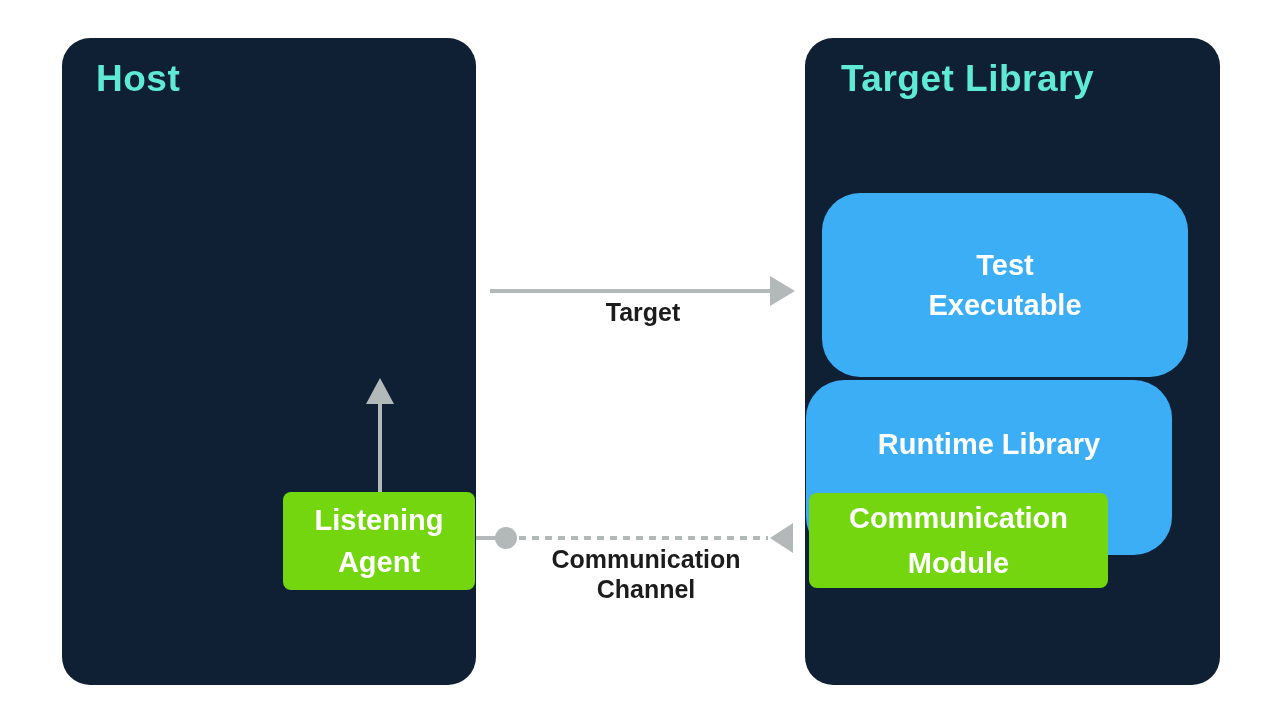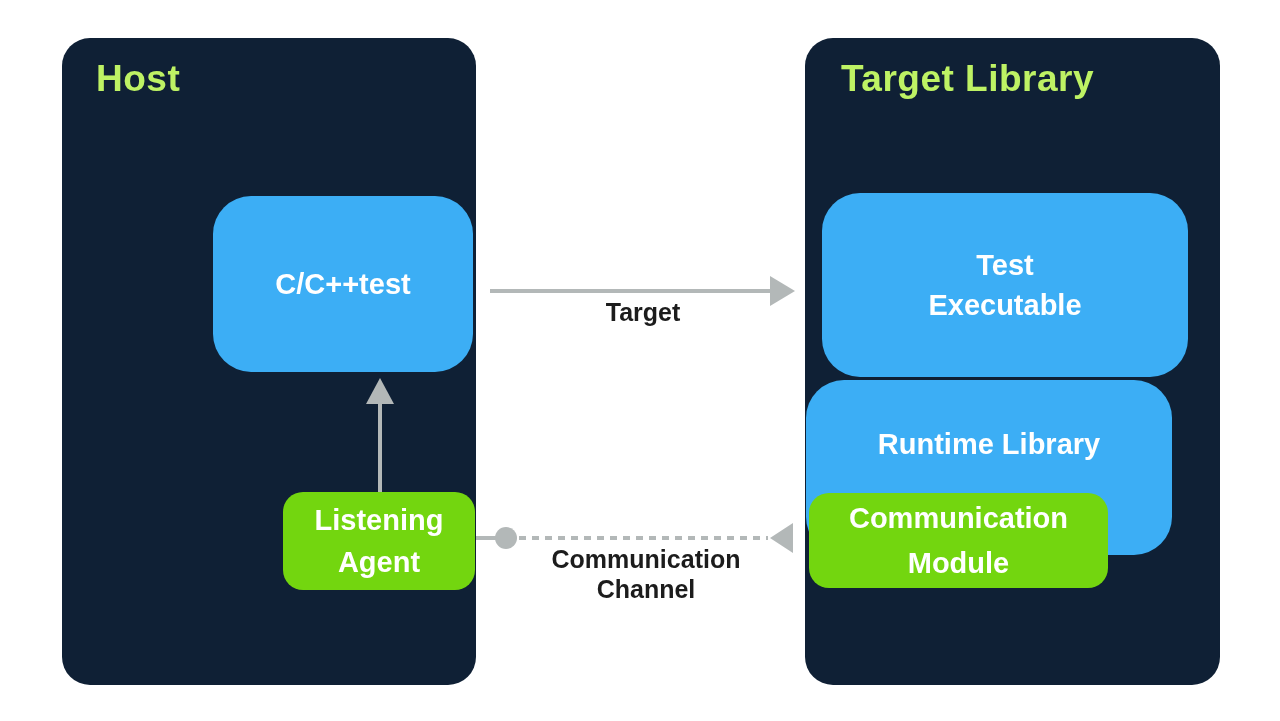--- a/index.html
+++ b/index.html
@@ -22,34 +22,34 @@
   .panel{
     position:absolute;
     top:38px;width:415px;height:647px;
     background:var(--panel-navy);
     border-radius:28px;
   }
   .panel-host{left:62px;width:414px;}
   .panel-target{left:805px;}
   .panel-title{
     position:absolute;top:20px;
-    color:#bef264;font-size:37px;font-weight:bold;
+    color:#5eead4;font-size:37px;font-weight:bold;
     letter-spacing:0.5px;
     white-space:nowrap;
   }
   .panel-host .panel-title{left:34px;}
   .panel-target .panel-title{left:36px;}
   .node{
     position:absolute;
     display:flex;align-items:center;justify-content:center;
     color:#fff;font-weight:bold;font-size:29px;
     text-align:center;white-space:pre-line;
   }
   .node-blue{background:var(--node-blue);border-radius:38px;}
-  .node-green{background:var(--node-green);border-radius:20px;}
+  .node-green{background:var(--node-green);border-radius:8px;}
   .node-cpptest{left:151px;top:158px;width:260px;height:176px;}
   .node-listening-agent{left:221px;top:454px;width:192px;height:98px;line-height:42px;}
   .node-test-executable{left:1px;top:155px;width:366px;height:184px;line-height:40px;margin-left:16px;}
   .node-runtime-library{left:1px;top:342px;width:366px;height:175px;align-items:flex-start;padding-top:48px;}
   .node-communication-module{left:4px;top:455px;width:299px;height:95px;line-height:45px;z-index:2;}
   .hline{position:absolute;height:4px;background:var(--connector-gray);}
   .vline{position:absolute;width:4px;background:var(--connector-gray);}
   .tri{position:absolute;width:0;height:0;}
   .tri-right{border-top:15px solid transparent;border-bottom:15px solid transparent;border-left:25px solid var(--connector-gray);}
   .tri-up{border-left:14px solid transparent;border-right:14px solid transparent;border-bottom:26px solid var(--connector-gray);}
@@ -72,23 +72,20 @@
   .label-deploy{left:560px;top:298px;width:166px;}
   .label-comm-channel{left:546px;top:544px;width:200px;line-height:30px;}
 </style>
 </head>
 <body>
 
 <div class="canvas">
 
   <div class="panel panel-host">
     <div class="panel-title">Host</div>
-    <div class="node node-blue node-cpptest">
-      <span>C/C++test</span>
-    </div>
     <div class="node node-green node-listening-agent">
       <span>Listening
 Agent</span>
     </div>
   </div>
 
   <div class="panel panel-target">
     <div class="panel-title">Target Library</div>
     <div class="node node-blue node-test-executable">
       <span>Test

